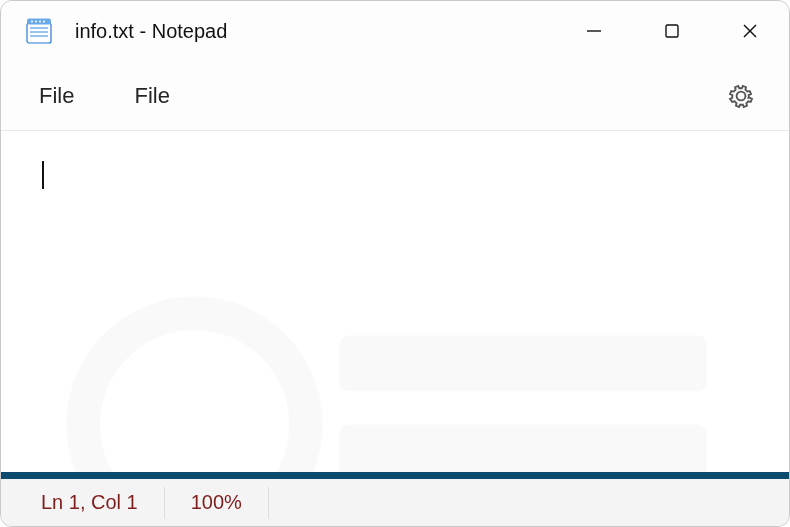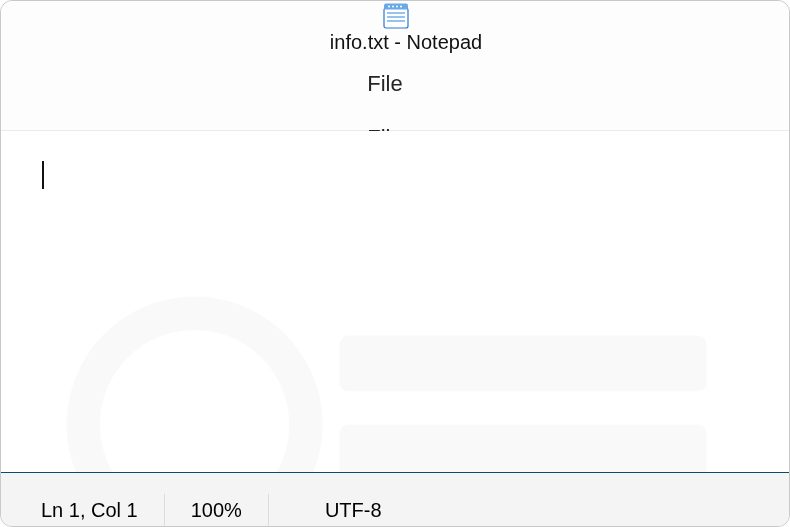--- a/index.html
+++ b/index.html
@@ -14,21 +14,20 @@
     position: relative;
   }
   .titlebar {
     height: 60px;
     display: flex;
     align-items: center;
     padding: 0 0 0 22px;
     border-top-left-radius: 12px;
     border-top-right-radius: 12px;
     background: #fdfdfd;
-    flex-direction: column;
   }
   .titlebar .appicon {
     width: 32px; height: 32px;
     margin-right: 20px;
     display: flex; align-items: center; justify-content: center;
   }
   .titlebar .title {
     font-size: 20px;
     color: #111;
     flex: 0 0 auto;
@@ -43,21 +42,20 @@
   .winbtn:last-child { border-top-right-radius: 12px; }
 
   .menubar {
     height: 70px;
     display: flex;
     align-items: center;
     padding: 0 26px 0 18px;
     gap: 8px;
     background: #fdfdfd;
     border-bottom: 1px solid #eaeaea;
-    flex-direction: column;
   }
   .menuitem {
     font-size: 22px;
     color: #252525;
     padding: 10px 32px 10px 20px;
     border-radius: 6px;
   }
   .menubar .mspacer { flex: 1 1 auto; }
   .gear {
     width: 44px; height: 44px; display: flex; align-items: center; justify-content: center;
@@ -80,25 +78,25 @@
   .editor .caret {
     position: absolute;
     left: 41px; top: 30px;
     width: 1.5px; height: 28px;
     background: #111;
   }
 
   .statusbar {
     height: 54px;
     display: flex;
-    align-items: flex-end;
+    align-items: center;
     background: #f4f4f4;
-    border-top: 1px solid #0c4a6e;
+    border-top: 7px solid #0c4a6e;
     font-size: 20px;
-    color: #000000;
+    color: #7f1d1d;
     padding: 0 0 0 0;
     border-bottom-left-radius: 12px;
     border-bottom-right-radius: 12px;
   }
   .statusbar .cell {
     padding: 0 26px;
     height: 32px;
     display: flex; align-items: center;
     border-right: 1px solid #dcdcdc;
   }
@@ -177,16 +175,15 @@
         <rect x="250" y="120" width="330" height="50" rx="8"></rect>
         <rect x="250" y="200" width="260" height="40" rx="8"></rect>
       </g>
     </svg>
   </div>
 
   <div class="statusbar">
     <div class="cell first flex">Ln 1, Col 1</div>
     <div class="cell flex">100%</div>
     <div class="gap"></div>
-    <div class="cell flex">UTF-8</div>
   </div>
 
 </div>
 
 </body></html>

